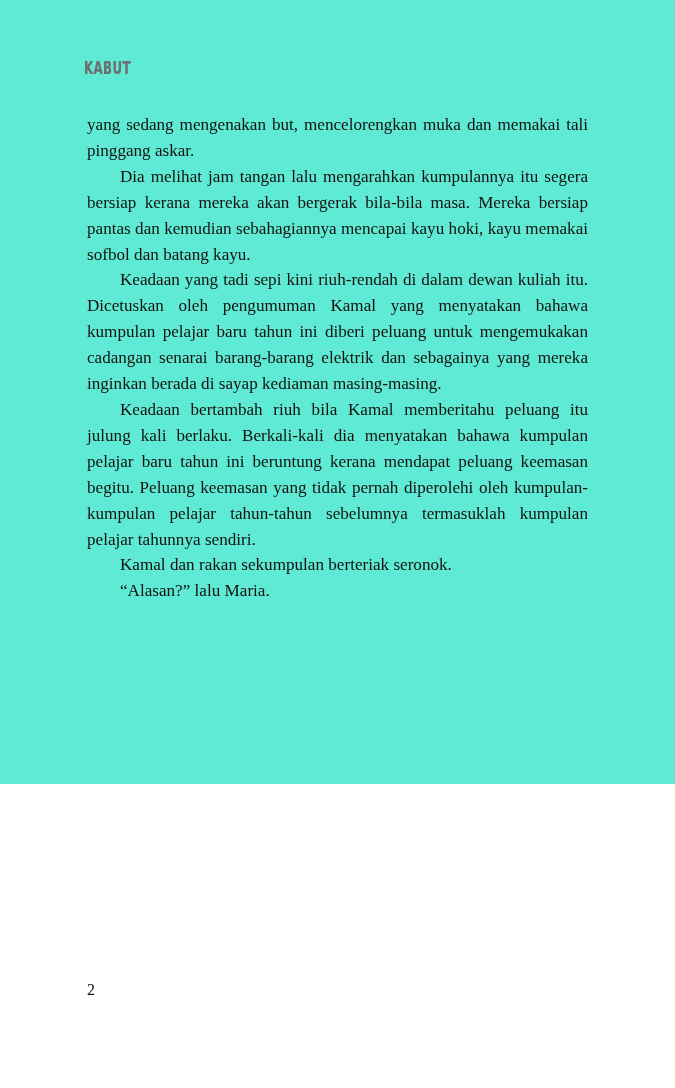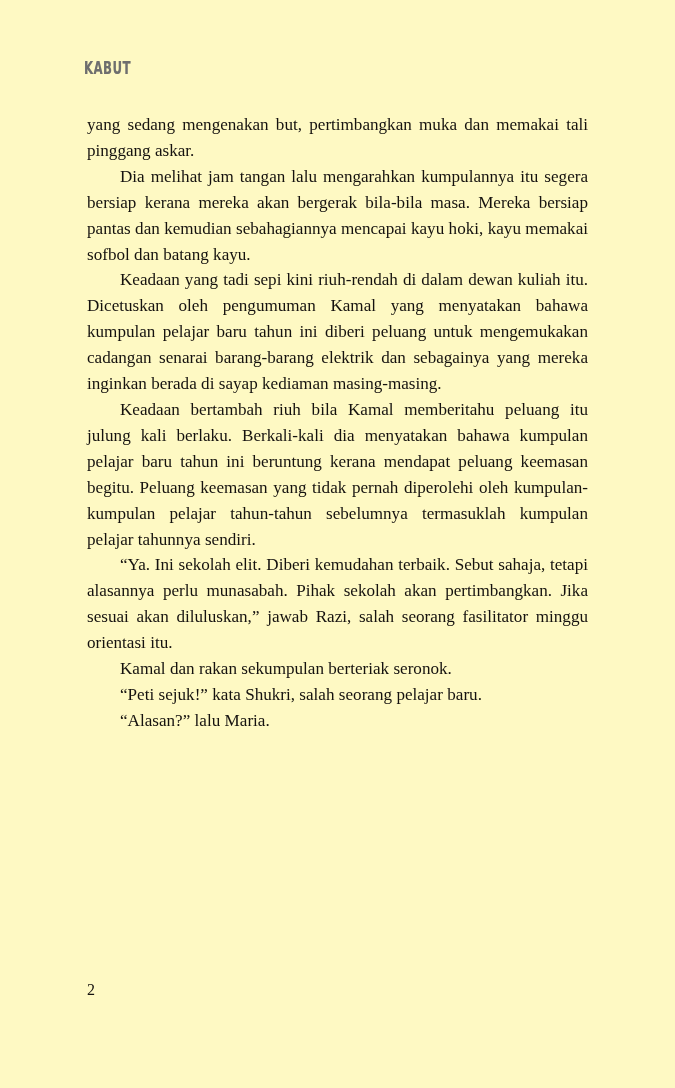--- a/index.html
+++ b/index.html
@@ -14,22 +14,22 @@
     overflow: hidden;
     font-family: "Liberation Serif", "DejaVu Serif", serif;
     -webkit-font-smoothing: antialiased;
   }
 
   .page {
     position: absolute;
     left: 0;
     top: 0;
     width: 675px;
-    height: 1088px;
-    background: #fef9c3;
+    height: 784px;
+    background: #5eead4;
   }
 
   
   .running-head {
     position: absolute;
     left: 84px;
     top: 57px;
     font-family: "DejaVu Sans", "Liberation Sans", sans-serif;
     font-weight: 700;
     font-size: 15px;
@@ -79,25 +79,23 @@
   }
 </style>
 </head>
 <body>
 
 <div class="page">
 
   <div class="running-head">KABUT</div>
 
   <div class="text-column">
-    <p class="para no-indent">yang sedang mengenakan but, pertimbangkan muka dan memakai tali pinggang askar.</p>
+    <p class="para no-indent">yang sedang mengenakan but, mencelorengkan muka dan memakai tali pinggang askar.</p>
     <p class="para">Dia melihat jam tangan lalu mengarahkan kumpulannya itu segera bersiap kerana mereka akan bergerak bila-bila masa. Mereka bersiap pantas dan kemudian sebahagiannya mencapai kayu hoki, kayu memakai sofbol dan batang kayu.</p>
     <p class="para">Keadaan yang tadi sepi kini riuh-rendah di dalam dewan kuliah itu. Dicetuskan oleh pengumuman Kamal yang menyatakan bahawa kumpulan pelajar baru tahun ini diberi peluang untuk mengemukakan cadangan senarai barang-barang elektrik dan sebagainya yang mereka inginkan berada di sayap kediaman masing-masing.</p>
     <p class="para">Keadaan bertambah riuh bila Kamal memberitahu peluang itu julung kali berlaku. Berkali-kali dia menyatakan bahawa kumpulan pelajar baru tahun ini beruntung kerana mendapat peluang keemasan begitu. Peluang keemasan yang tidak pernah diperolehi oleh kumpulan-kumpulan pelajar tahun-tahun sebelumnya termasuklah kumpulan pelajar tahunnya sendiri.</p>
-    <p class="para">“Ya. Ini sekolah elit. Diberi kemudahan terbaik. Sebut sahaja, tetapi alasannya perlu munasabah. Pihak sekolah akan pertimbangkan. Jika sesuai akan diluluskan,” jawab Razi, salah seorang fasilitator minggu orientasi itu.</p>
     <p class="para">Kamal dan rakan sekumpulan berteriak seronok.</p>
-    <p class="para">“Peti sejuk!” kata Shukri, salah seorang pelajar baru.</p>
     <p class="para">“Alasan?” lalu Maria.</p>
   </div>
 
   <div class="folio">2</div>
 
 </div>
 
 </body></html>

